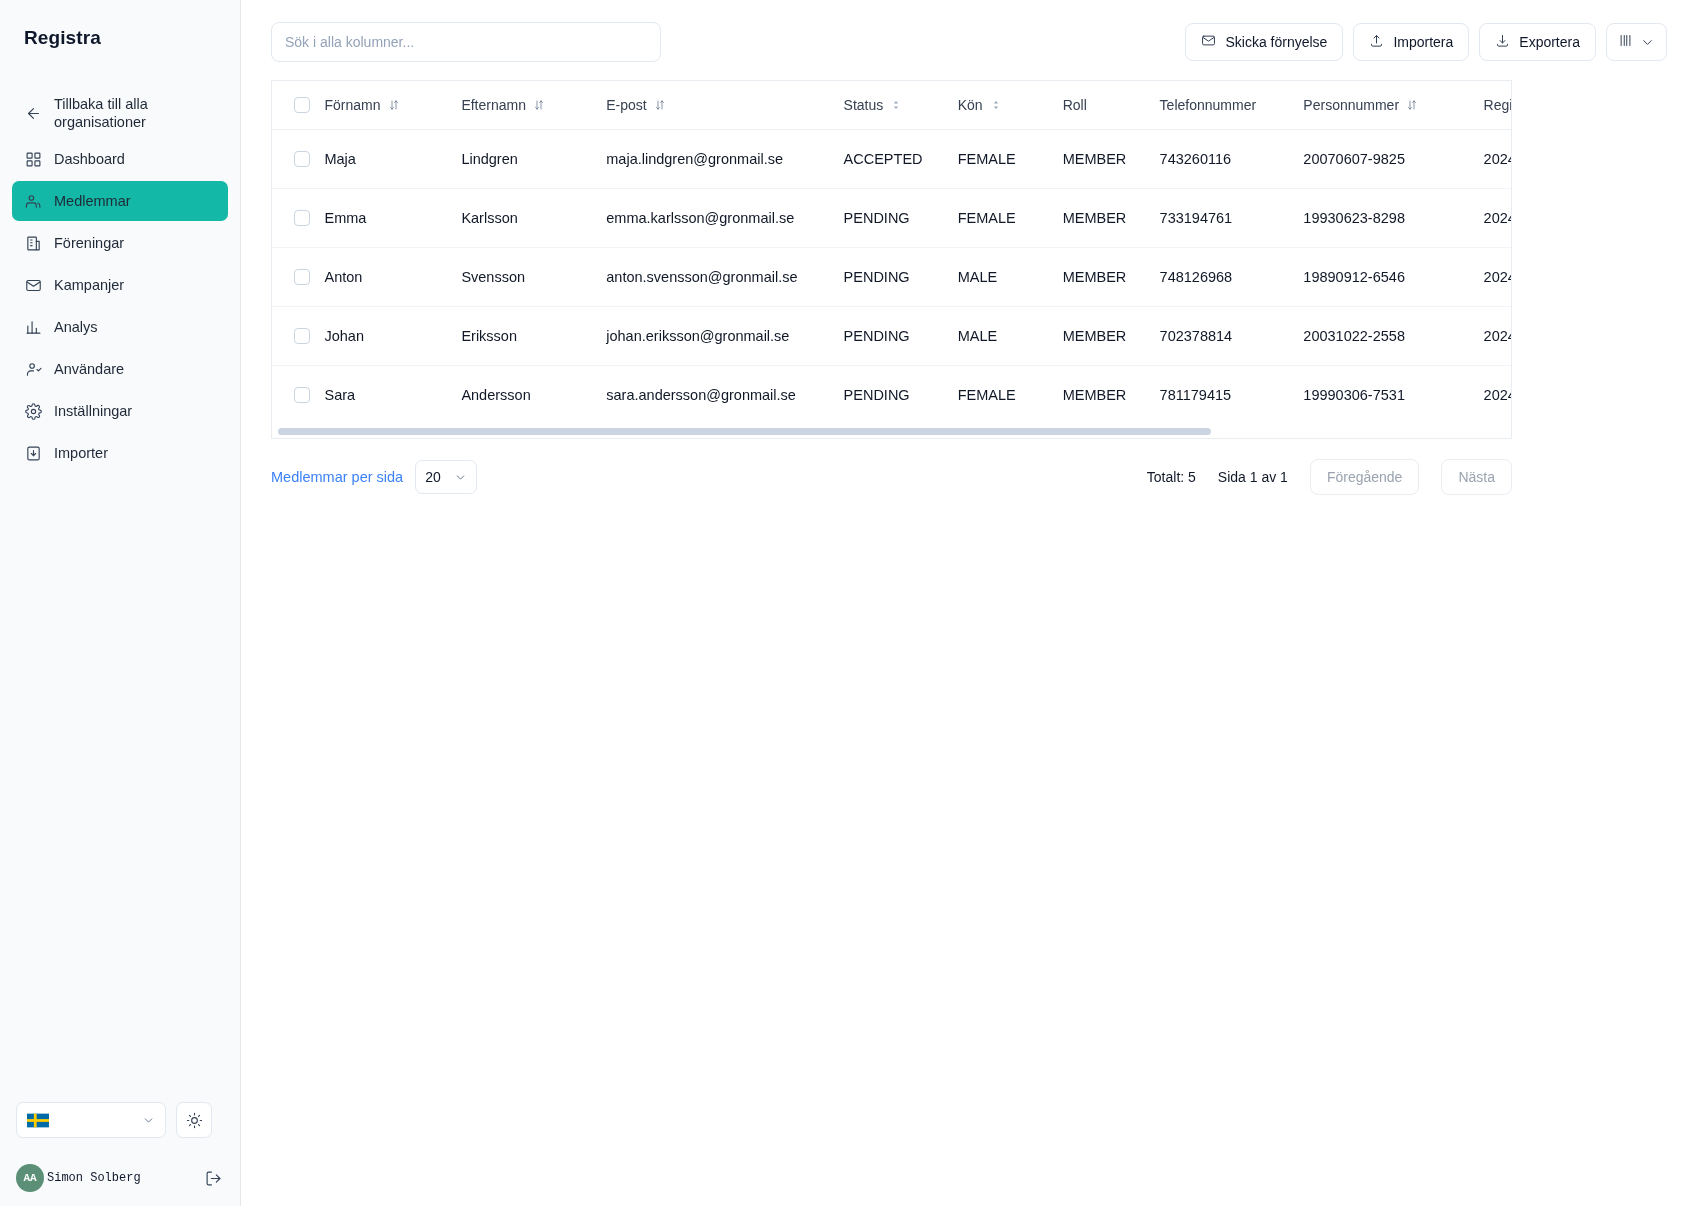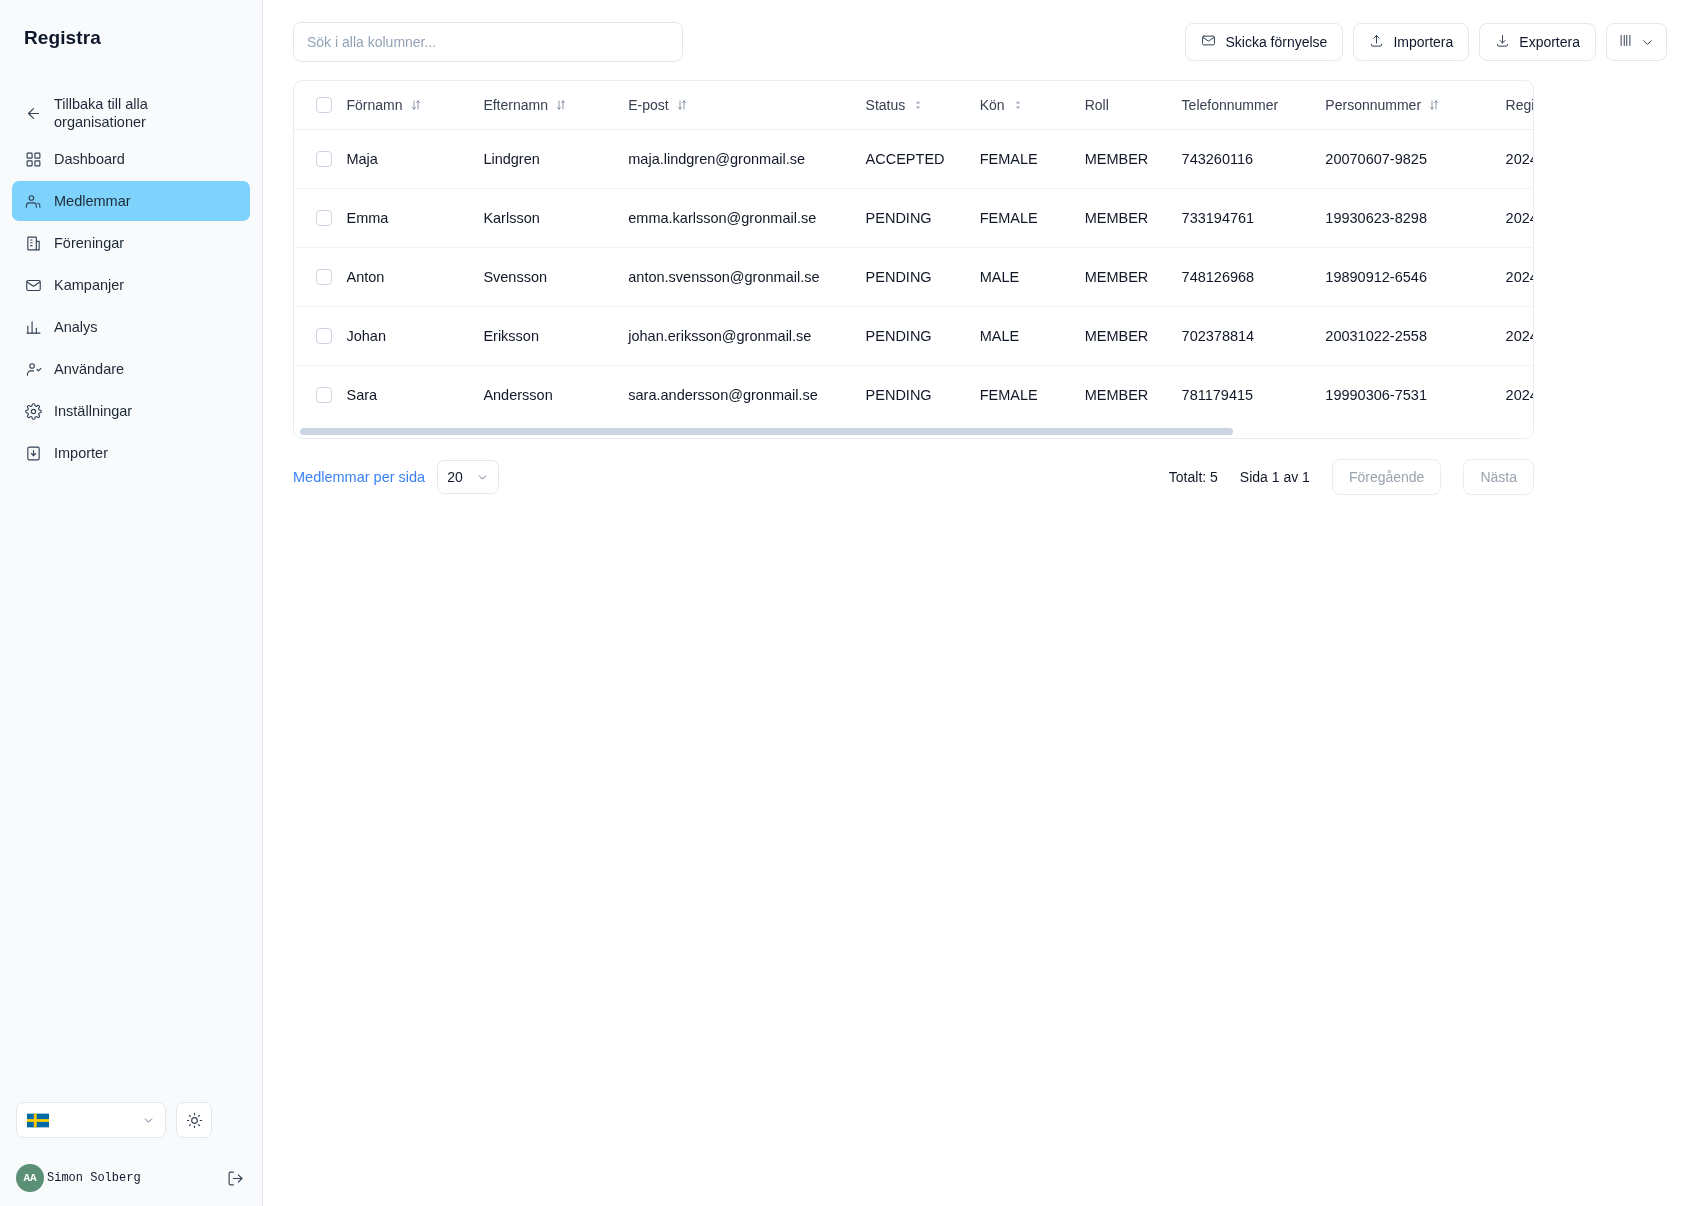--- a/index.html
+++ b/index.html
@@ -7,40 +7,40 @@
     width: 1702px; height: 1206px;
     background: #ffffff;
     font-family: "Liberation Sans", sans-serif;
     color: #0f172a;
     overflow: hidden;
   }
   .app { display: flex; width: 1702px; height: 1206px; }
 
   
   .sidebar {
-    width: 263px; height: 100%;
+    width: 241px; height: 100%;
     background: #f8fafc;
     border-right: 1px solid #e5e7eb;
     display: flex; flex-direction: column;
     position: relative;
   }
   .brand {
     font-size: 19px; font-weight: bold; color: #0f172a;
     padding: 27px 0 0 24px; letter-spacing: .1px;
   }
   .nav { margin-top: 40px; padding: 0 12px; display: flex; flex-direction: column; gap: 2px; }
   .nav-item {
     display: flex; align-items: center; gap: 12px;
     height: 40px; padding: 0 12px; border-radius: 7px;
     font-size: 14.5px; color: #1f2937; cursor: pointer;
     user-select: none;
   }
   .nav-item.two-line { height: 48px; align-items: center; }
   .nav-item.two-line .nav-label { line-height: 1.25; }
-  .nav-item.active { background: #7dd3fc; }
+  .nav-item.active { background: #14b8a6; }
   .nav-icon { width: 18px; height: 18px; flex: 0 0 18px; display: flex; align-items: center; justify-content: center; color: #334155; }
   .nav-icon svg { width: 17px; height: 17px; stroke: #334155; fill: none; stroke-width: 1.6; stroke-linecap: round; stroke-linejoin: round; }
   .nav-label { white-space: pre-line; }
 
   .sidebar-bottom {
     position: absolute; bottom: 0; left: 0; right: 0;
     padding: 0 16px 14px 16px;
   }
   .lang-row { display: flex; align-items: center; gap: 10px; margin-bottom: 18px; }
   .lang-select {
@@ -90,21 +90,21 @@
     width: 390px; height: 40px; border: 1px solid #e2e8f0; border-radius: 8px;
     padding: 0 13px; font-size: 14px; font-family: inherit; color: #8b5cf6;
     background: #fff; outline: none;
   }
   .search-input::placeholder { color: #94a3b8; }
   .toolbar-right { margin-left: auto; display: flex; gap: 10px; }
   .cols-btn { padding: 0 11px; gap: 7px; }
 
   
   .table-card {
-    border: 1px solid #e9edf2; border-radius: 9px; background: #fff;
+    border: 1px solid #e9edf2; border-radius: 0; background: #fff;
     width: 1241px; overflow: hidden;
   }
   .tbl-scroll { overflow: hidden; position: relative; }
   table { border-collapse: collapse; width: 1360px; table-layout: fixed; }
   th {
     text-align: left; font-size: 14px; font-weight: normal; color: #374151;
     padding: 16px 0 16px 0; border-bottom: 1px solid #eceff3;
     white-space: nowrap;
   }
   th .th-inner { display: flex; align-items: center; gap: 7px; }

